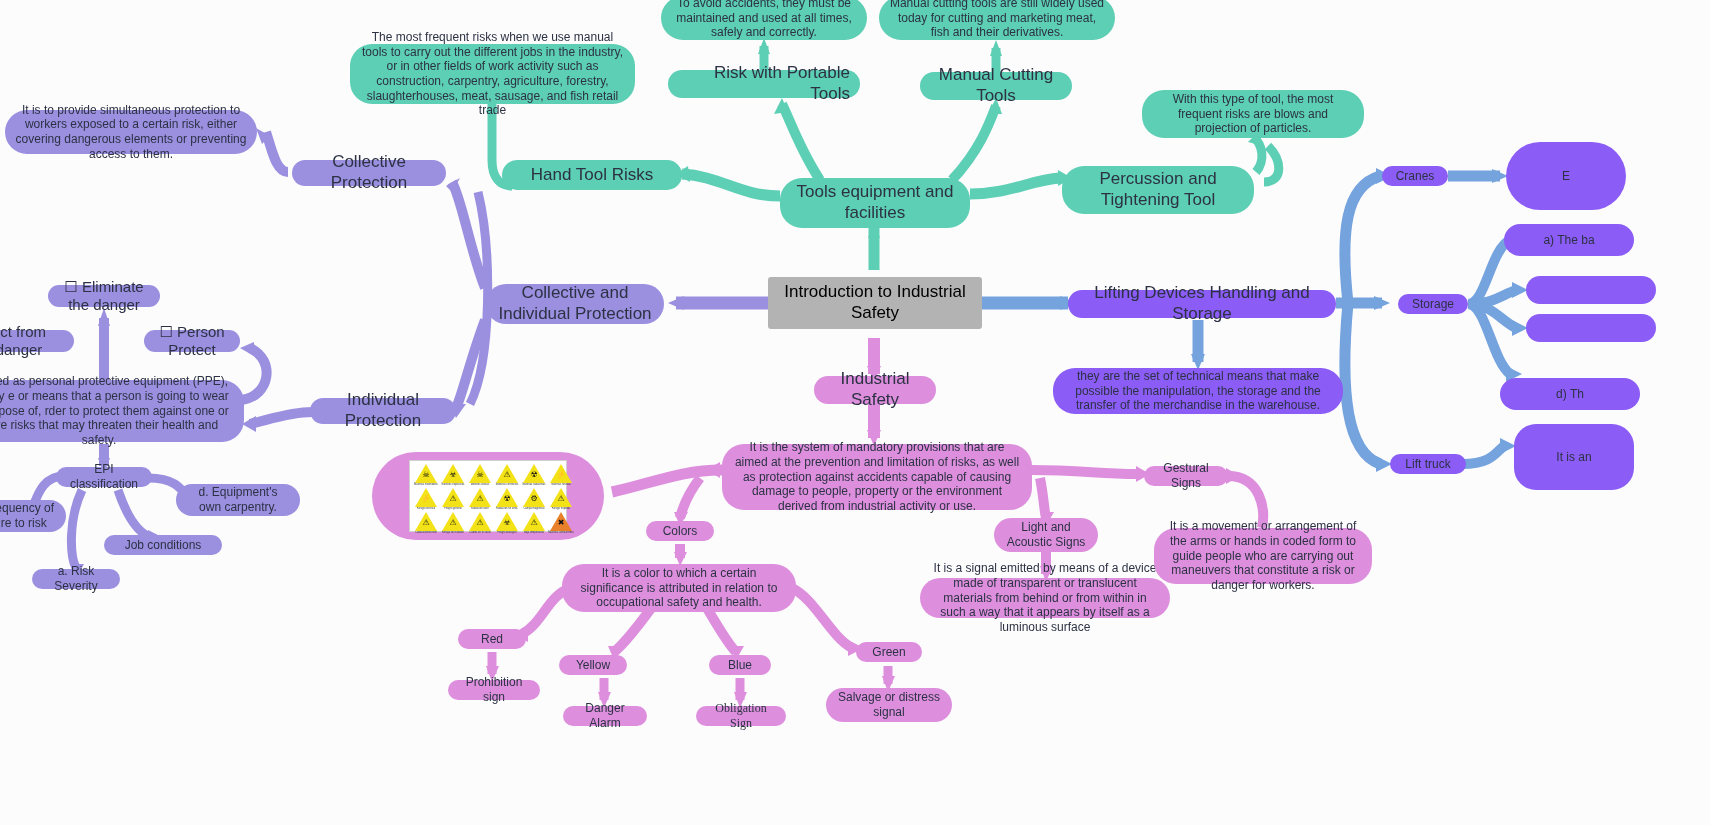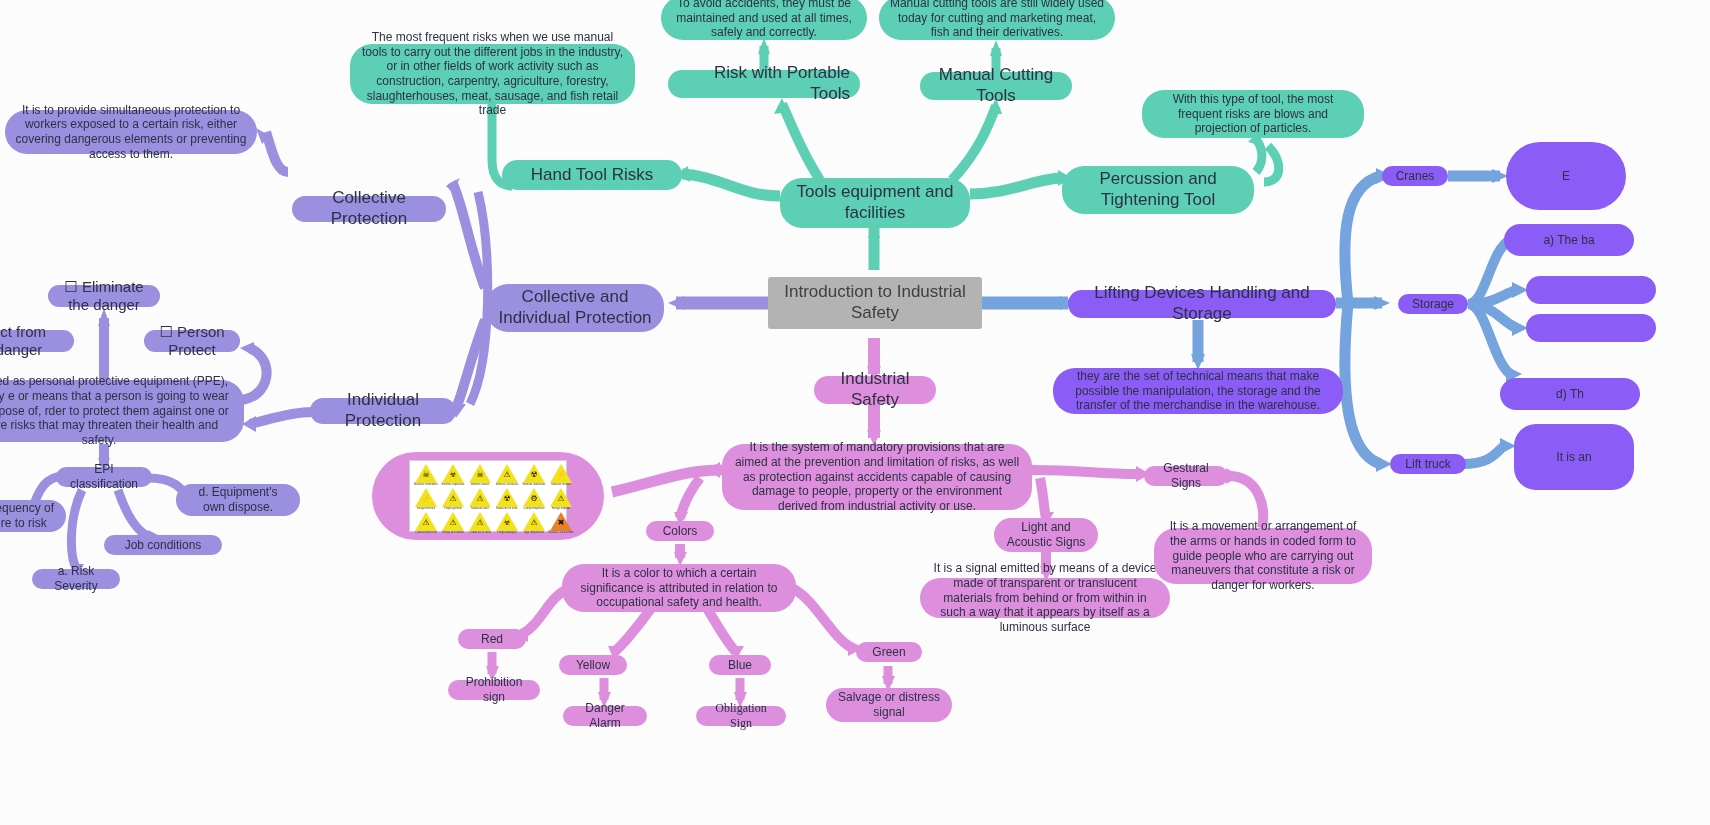--- a/index.html
+++ b/index.html
@@ -32,21 +32,21 @@
     line-height: 1.22;
     padding: 5px 10px;
     border-radius: 22px;
     z-index: 3;
     -webkit-font-smoothing: antialiased;
   }
   .node.title {
     border-radius: 3px;
   }
   
-  .c-root  { background: #b3b3b3; color: #404040; }
+  .c-root  { background: #b3b3b3; color: #000000; }
   .c-green { background: #5ccfb4; }
   .c-purple { background: #9b8fe0; }
   .c-blue  { background: #8b5cf6; }
   .c-pink  { background: #dd8fdd; }
 
   .big   { font-size: 17px; }
   .mid   { font-size: 15px; }
   .small { font-size: 12px; }
 
   .signs-card {
@@ -291,25 +291,25 @@
   </div>
 
   <div class="node c-green big" style="left:1062px; top:166px; width:192px; height:48px;">
     <span>Percussion and Tightening Tool</span>
   </div>
 
   <div class="node c-green small" style="left:1142px; top:90px; width:222px; height:48px;">
     <span>With this type of tool, the most frequent risks are blows and projection of particles.</span>
   </div>
 
-  <div class="node c-purple big" style="left:486px; top:284px; width:178px; height:48px;">
+  <div class="node c-purple big" style="left:486px; top:284px; width:178px; height:40px;">
     <span>Collective and Individual Protection</span>
   </div>
 
-  <div class="node c-purple big" style="left:292px; top:160px; width:154px; height:26px;margin-top:36px;">
+  <div class="node c-purple big" style="left:292px; top:160px; width:154px; height:26px;">
     <span>Collective Protection</span>
   </div>
 
   <div class="node c-purple small" style="left:5px; top:110px; width:252px; height:44px;">
     <span>It is to provide simultaneous protection to workers exposed to a certain risk, either covering dangerous elements or preventing access to them.</span>
   </div>
 
   <div class="node c-purple big" style="left:310px; top:398px; width:146px; height:26px;">
     <span>Individual Protection</span>
   </div>
@@ -340,21 +340,21 @@
 
   <div class="node c-purple small" style="left:-38px; top:500px; width:104px; height:32px;">
     <span>or frequency of osure to risk</span>
   </div>
 
   <div class="node c-purple small" style="left:104px; top:535px; width:118px; height:20px;">
     <span>Job conditions</span>
   </div>
 
   <div class="node c-purple small" style="left:176px; top:484px; width:124px; height:32px;">
-    <span>d. Equipment's own dispose.</span>
+    <span>d. Equipment's own carpentry.</span>
   </div>
 
   <div class="node c-blue big" style="left:1068px; top:290px; width:268px; height:28px;">
     <span>Lifting Devices Handling and Storage</span>
   </div>
 
   <div class="node c-blue small" style="left:1053px; top:368px; width:290px; height:46px;">
     <span>they are the set of technical means that make possible the manipulation, the storage and the transfer of the merchandise in the warehouse.</span>
   </div>
 

